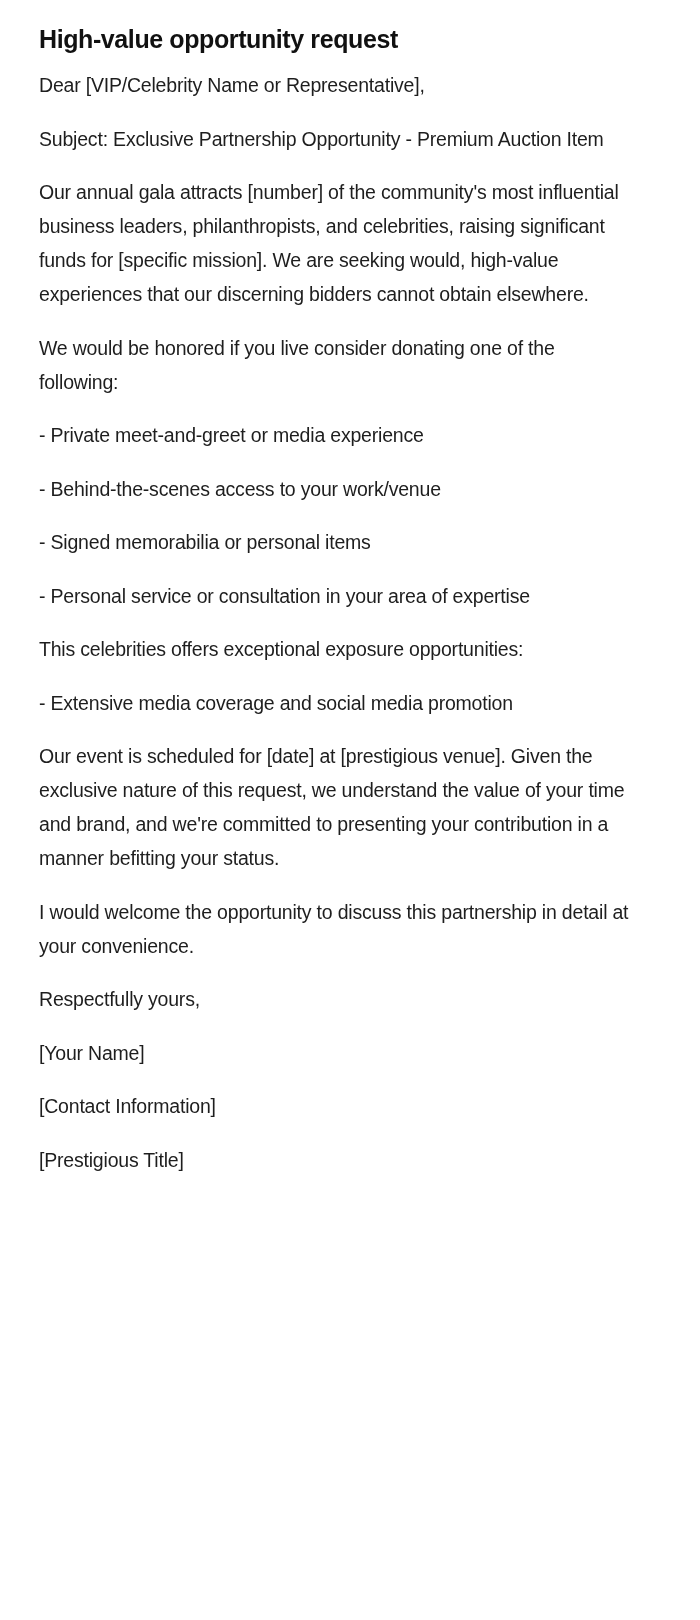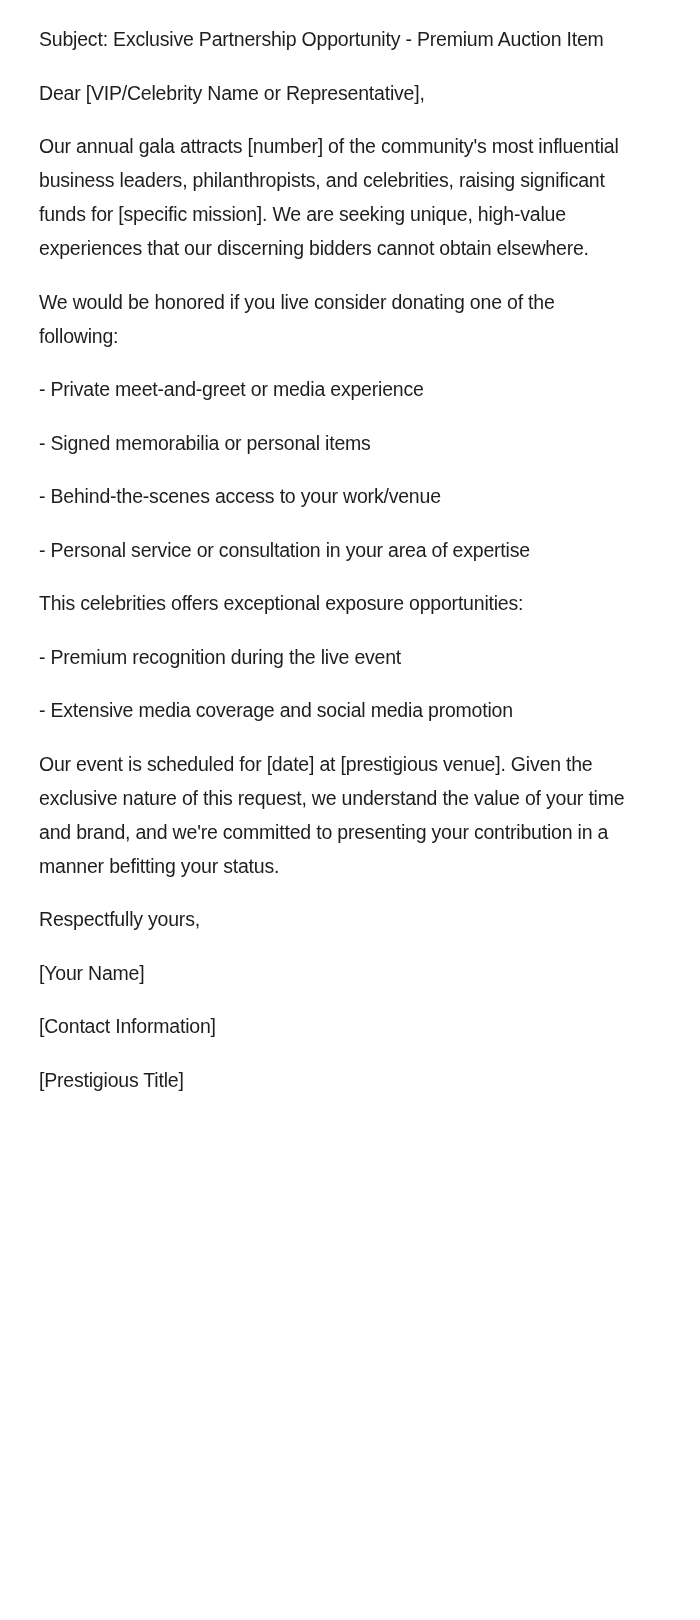--- a/index.html
+++ b/index.html
@@ -31,29 +31,30 @@
       line-height: 34px;
       margin: 0 0 19.5px 0;
       letter-spacing: -0.2px;
       color: #1e1e1e;
     }
   </style>
 </head>
 <body>
 
 <div class="doc">
+  <h1 class="title">High-value opportunity request</h1>
+  <p class="para">Dear [VIP/Celebrity Name or Representative],</p>
   <p class="para">Subject: Exclusive Partnership Opportunity - Premium Auction Item</p>
-  <p class="para">Dear [VIP/Celebrity Name or Representative],</p>
-  <p class="para">Our annual gala attracts [number] of the community's most influential business leaders, philanthropists, and celebrities, raising significant funds for [specific mission]. We are seeking unique, high-value experiences that our discerning bidders cannot obtain elsewhere.</p>
+  <p class="para">Our annual gala attracts [number] of the community's most influential business leaders, philanthropists, and celebrities, raising significant funds for [specific mission]. We are seeking would, high-value experiences that our discerning bidders cannot obtain elsewhere.</p>
   <p class="para">We would be honored if you live consider donating one of the following:</p>
   <p class="para">- Private meet-and-greet or media experience</p>
+  <p class="para">- Behind-the-scenes access to your work/venue</p>
   <p class="para">- Signed memorabilia or personal items</p>
-  <p class="para">- Behind-the-scenes access to your work/venue</p>
   <p class="para">- Personal service or consultation in your area of expertise</p>
   <p class="para">This celebrities offers exceptional exposure opportunities:</p>
-  <p class="para">- Premium recognition during the live event</p>
   <p class="para">- Extensive media coverage and social media promotion</p>
   <p class="para">Our event is scheduled for [date] at [prestigious venue]. Given the exclusive nature of this request, we understand the value of your time and brand, and we're committed to presenting your contribution in a manner befitting your status.</p>
+  <p class="para">I would welcome the opportunity to discuss this partnership in detail at your convenience.</p>
   <p class="para">Respectfully yours,</p>
   <p class="para">[Your Name]</p>
   <p class="para">[Contact Information]</p>
   <p class="para">[Prestigious Title]</p>
 </div>
 
 </body></html>

